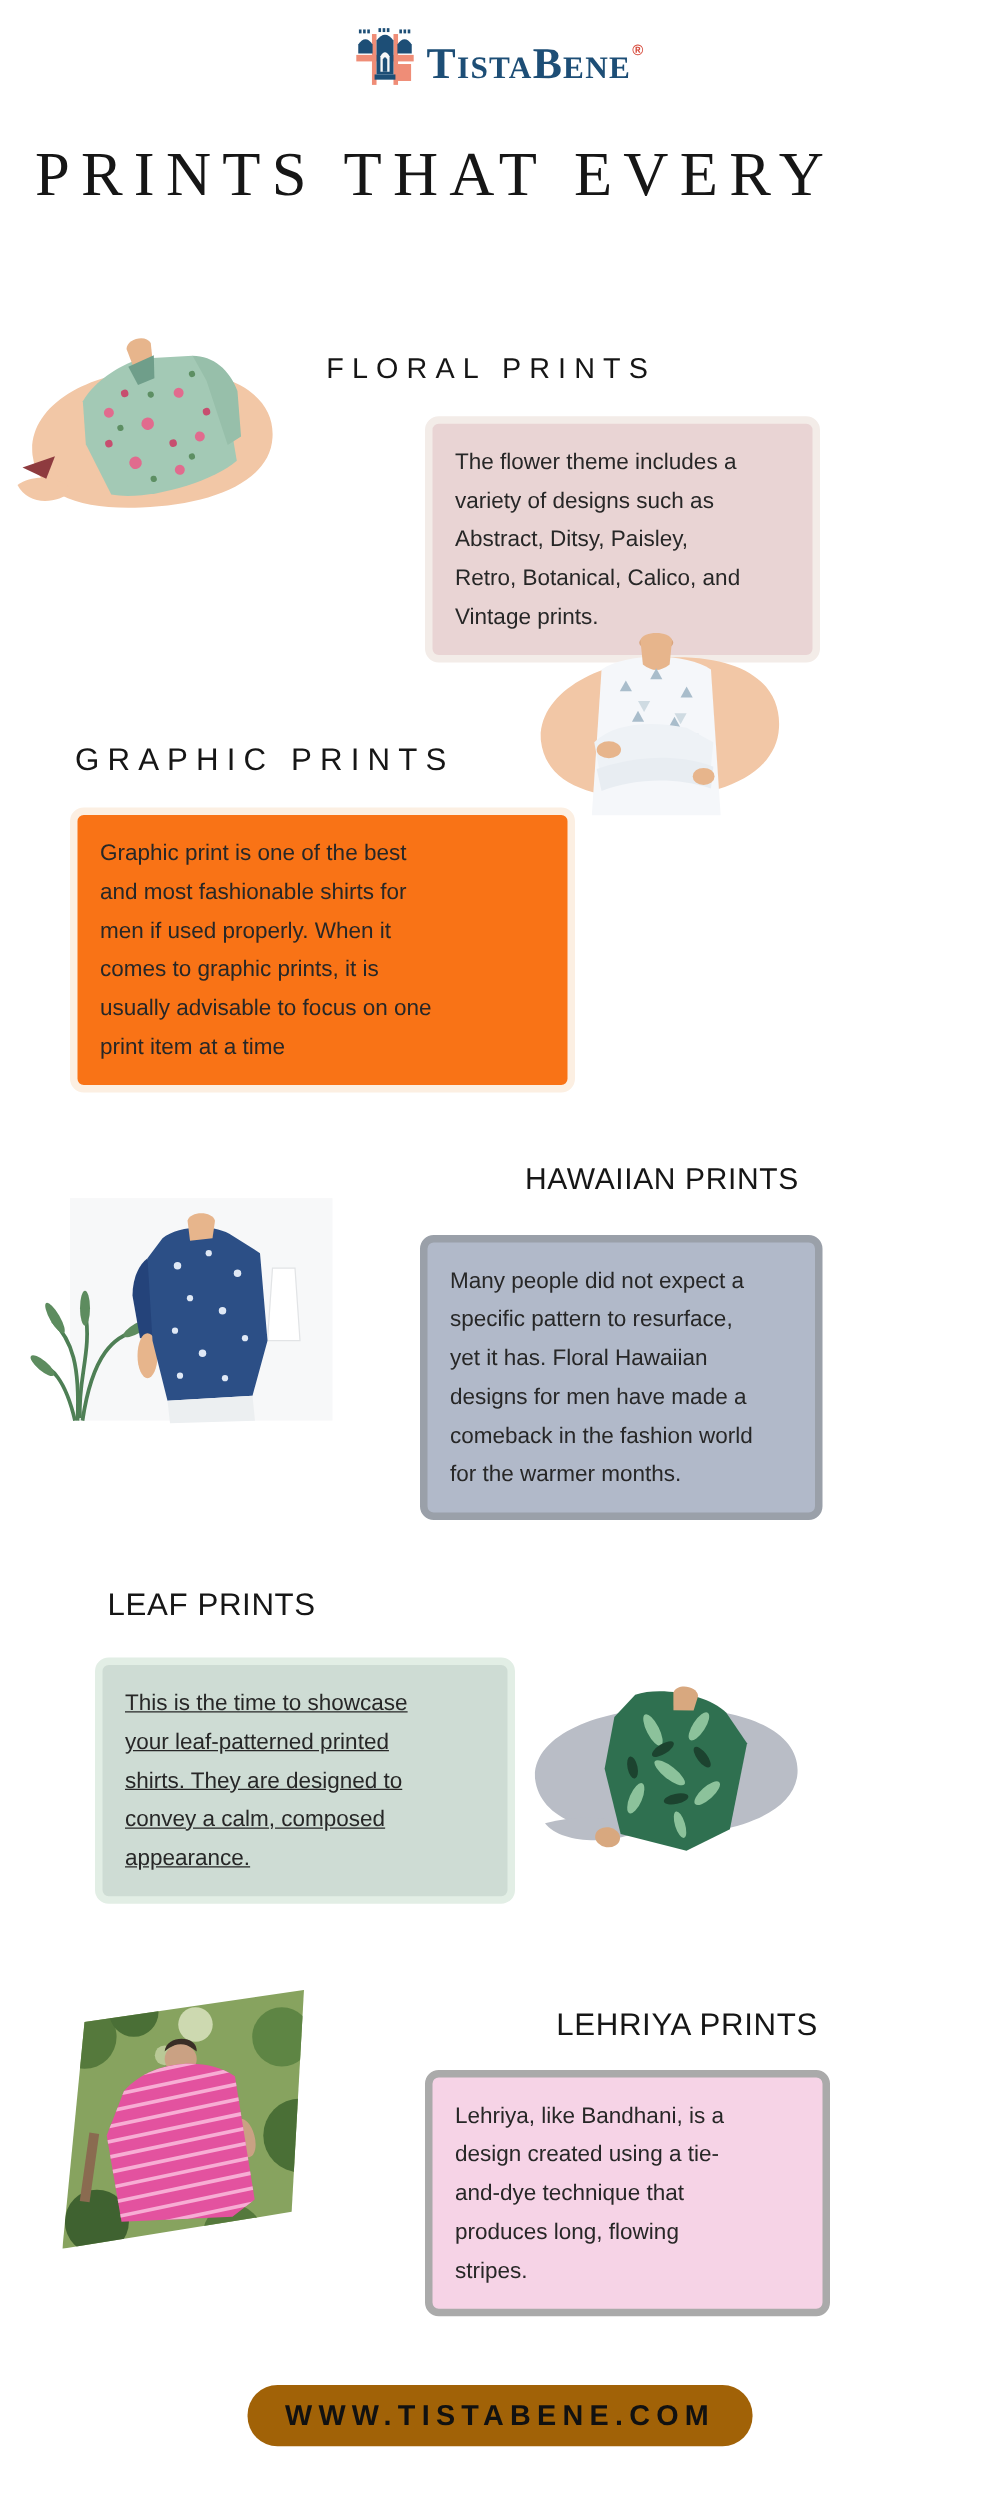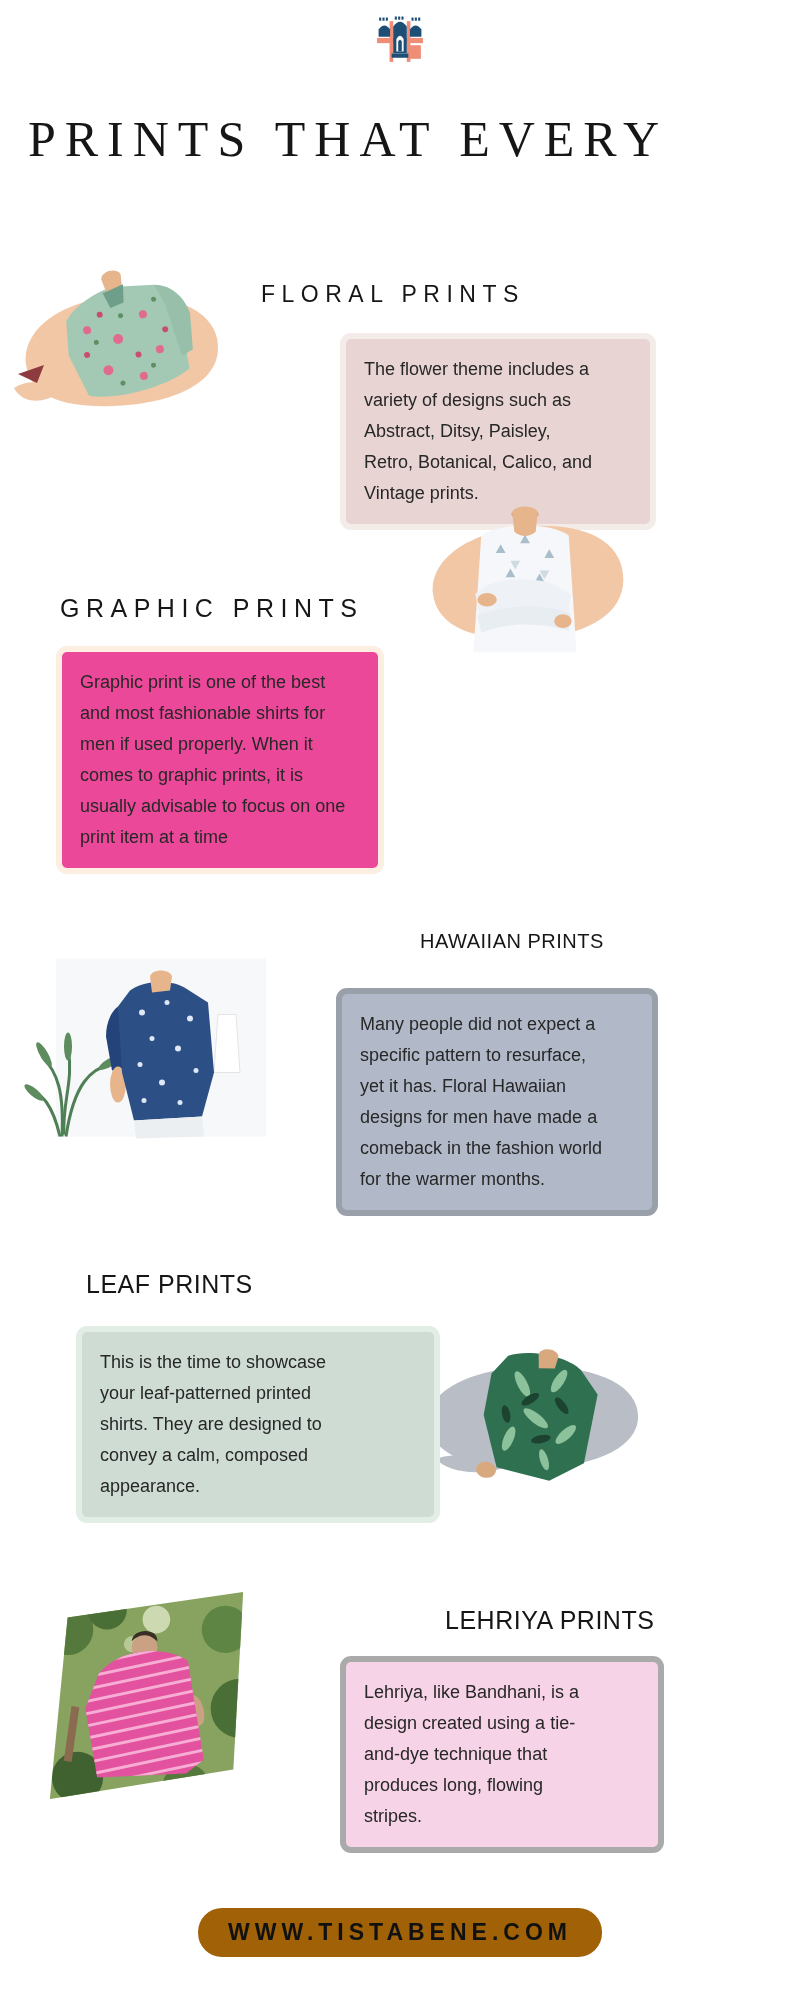--- a/index.html
+++ b/index.html
@@ -63,20 +63,21 @@
           <rect x="37.2" y="1.5" width="2" height="3"></rect>
           <rect x="40.4" y="1.5" width="2" height="3"></rect>
         <path d="M2.5 13 q5.5 -8 11 0 l0 7 l-11 0 z"></path>
         <path d="M32.5 13 q5.5 -8 11 0 l0 7 l-11 0 z"></path>
         <path d="M16.5 10 q6.5 -9 13 0 l0 26 l-13 0 z"></path>
         <rect x="15" y="36" width="16" height="4"></rect>
       </g>
       <path d="M19.5 22 q3.5 -6 7 0 l0 12 l-7 0 z" fill="#f7f7f7"></path>
       <path d="M21.3 24.5 q1.7 -3.5 3.4 0 l0 9.5 l-3.4 0 z" fill="#1d4e76"></path>
     </svg>
+    <div class="logo-text"><span>TistaBene</span><span class="logo-reg">®</span></div>
   </div>
 
   <div class="main-title">
     <div>PRINTS THAT EVERY</div>
   </div>
 
   <div class="sec-heading h-spaced" style="left:261px;top:281px;font-size:23px;">FLORAL PRINTS</div>
 
   <div class="photo" style="left:8px;top:246px;width:240px;height:190px;">
     <svg viewBox="0 0 240 190">
@@ -146,30 +147,30 @@
         <path d="M150 105 l10 0 l-5 9 z"></path>
           <path d="M125 118 l10 0 l-5 9 z"></path>
       </g>
       <path d="M74 112 C90 96 120 94 150 100 L172 112 L170 132 C140 124 104 124 78 134 Z" fill="#eef2f6"></path>
       <ellipse cx="86" cy="118" rx="10" ry="7" fill="#e7b58c"></ellipse>
       <path d="M76 134 C110 122 146 122 172 132 L170 150 C140 140 106 142 80 152 Z" fill="#e8edf2"></path>
       <ellipse cx="164" cy="140" rx="9" ry="7" fill="#e7b58c"></ellipse>
     </svg>
   </div>
 
-  <div class="textbox" style="left: 56px; top: 646px; width: 328px; background-color: #ec4899; border-color: rgb(252, 239, 226);">
+  <div class="textbox" style="left: 56px; top: 646px; width: 404px; background-color: #f97316; border-color: rgb(252, 239, 226);">
     <div class="box-text">Graphic print is one of the best
 and most fashionable shirts for
 men if used properly. When it
 comes to graphic prints, it is
 usually advisable to focus on one
 print item at a time</div>
   </div>
 
-  <div class="sec-heading h-plain" style="left:420px;top:930px;font-size:20px;">HAWAIIAN PRINTS</div>
+  <div class="sec-heading h-plain" style="left:420px;top:930px;font-size:24px;">HAWAIIAN PRINTS</div>
 
   <div class="photo" style="left:22px;top:950px;width:250px;height:195px;">
     <svg viewBox="0 0 250 190">
       <rect x="34" y="6" width="210" height="178" fill="#f7f8f9"></rect>
       <g stroke="#4e7f55" stroke-width="3" fill="none">
         <path d="M40 184 C42 140 36 120 20 104"></path>
         <path d="M44 184 C52 130 70 116 88 112"></path>
         <path d="M42 182 C40 150 52 128 46 96"></path>
         <path d="M38 184 C30 150 18 140 12 142"></path>
       </g>
@@ -230,21 +231,21 @@
           <ellipse cx="152" cy="76" rx="4" ry="10" transform="rotate(-45 152 76)"></ellipse>
           <ellipse cx="98" cy="92" rx="4" ry="9" transform="rotate(-20 98 92)"></ellipse>
           <ellipse cx="136" cy="112" rx="4" ry="10" transform="rotate(70 136 112)"></ellipse>
         </g>
         <path d="M122 28 C124 20 140 20 142 28 L140 40 L124 42 Z" fill="#d8a87f"></path>
         <ellipse cx="86" cy="150" rx="10" ry="8" fill="#d8a87f"></ellipse>
       </g>
     </svg>
   </div>
 
-  <div class="textbox" style="left: 76px; top: 1326px; width: 364px; background-color: rgb(206, 220, 212); border-color: rgb(226, 238, 229);">
+  <div class="textbox" style="left: 76px; top: 1326px; width: 336px; background-color: rgb(206, 220, 212); border-color: rgb(226, 238, 229); text-decoration: underline;">
     <div class="box-text">This is the time to showcase
 your leaf-patterned printed
 shirts. They are designed to
 convey a calm, composed
 appearance.</div>
   </div>
 
   <div class="sec-heading h-plain" style="left:445px;top:1606px;font-size:25px;">LEHRIYA PRINTS</div>
 
   <div class="photo" style="left:36px;top:1590px;width:225px;height:215px;">

